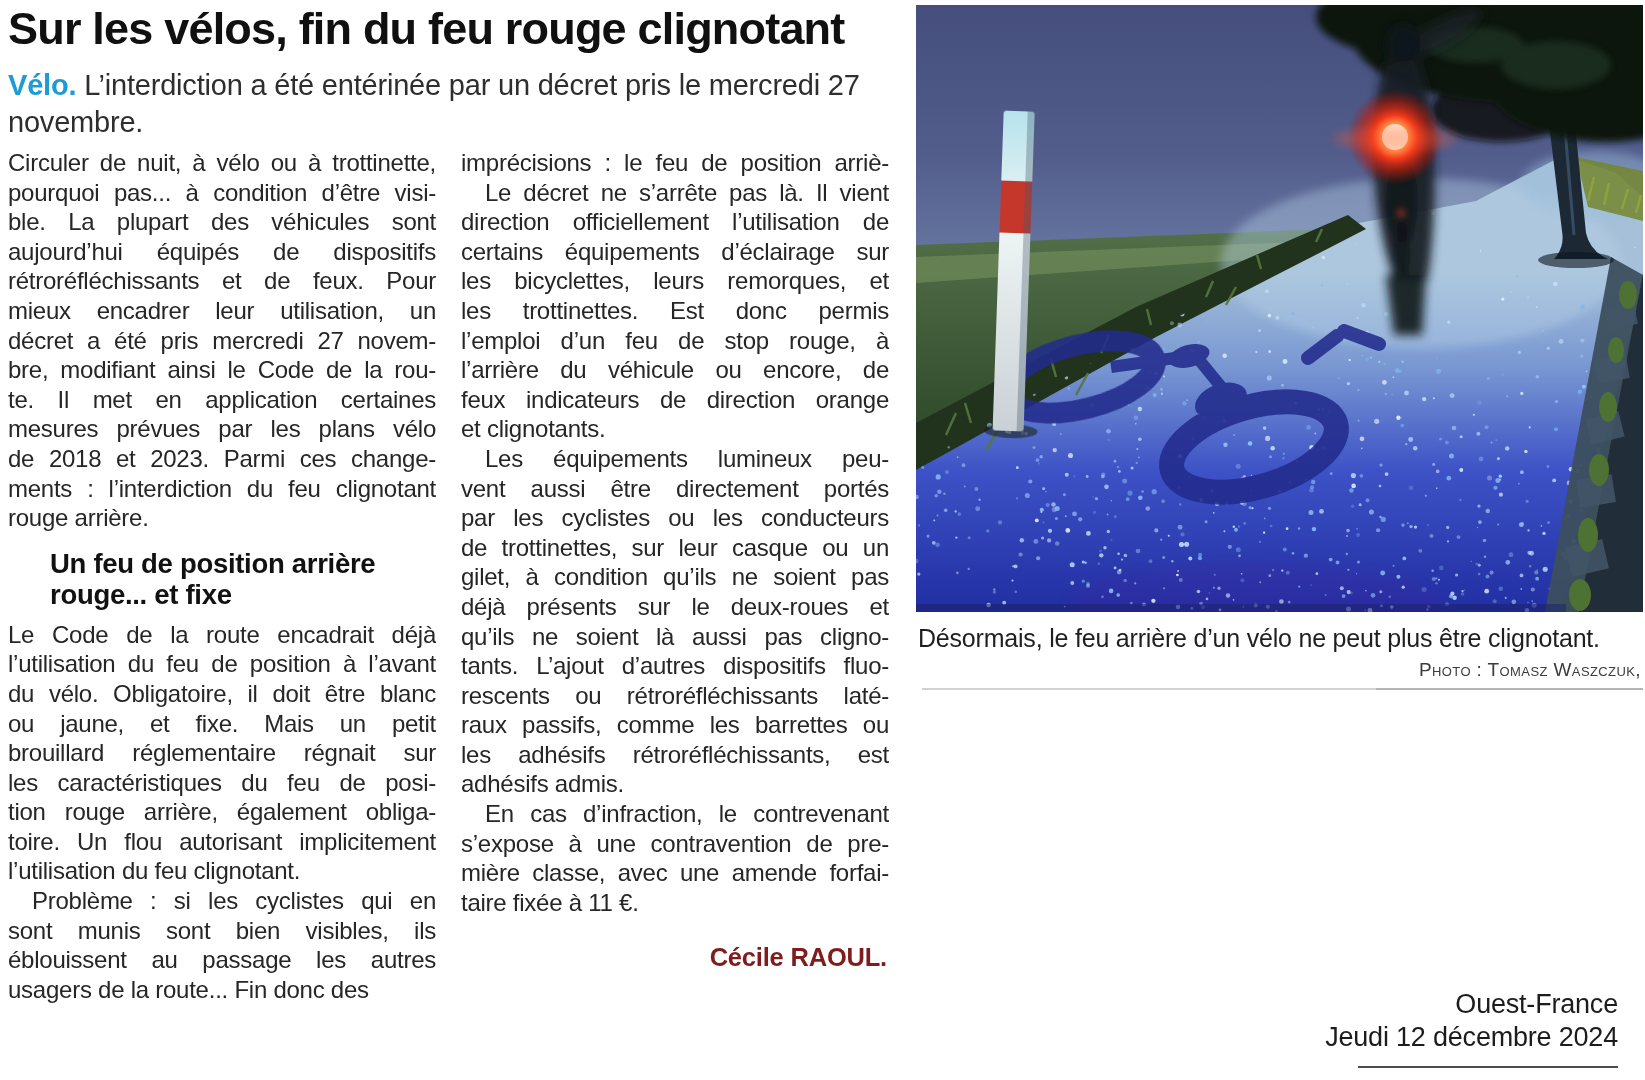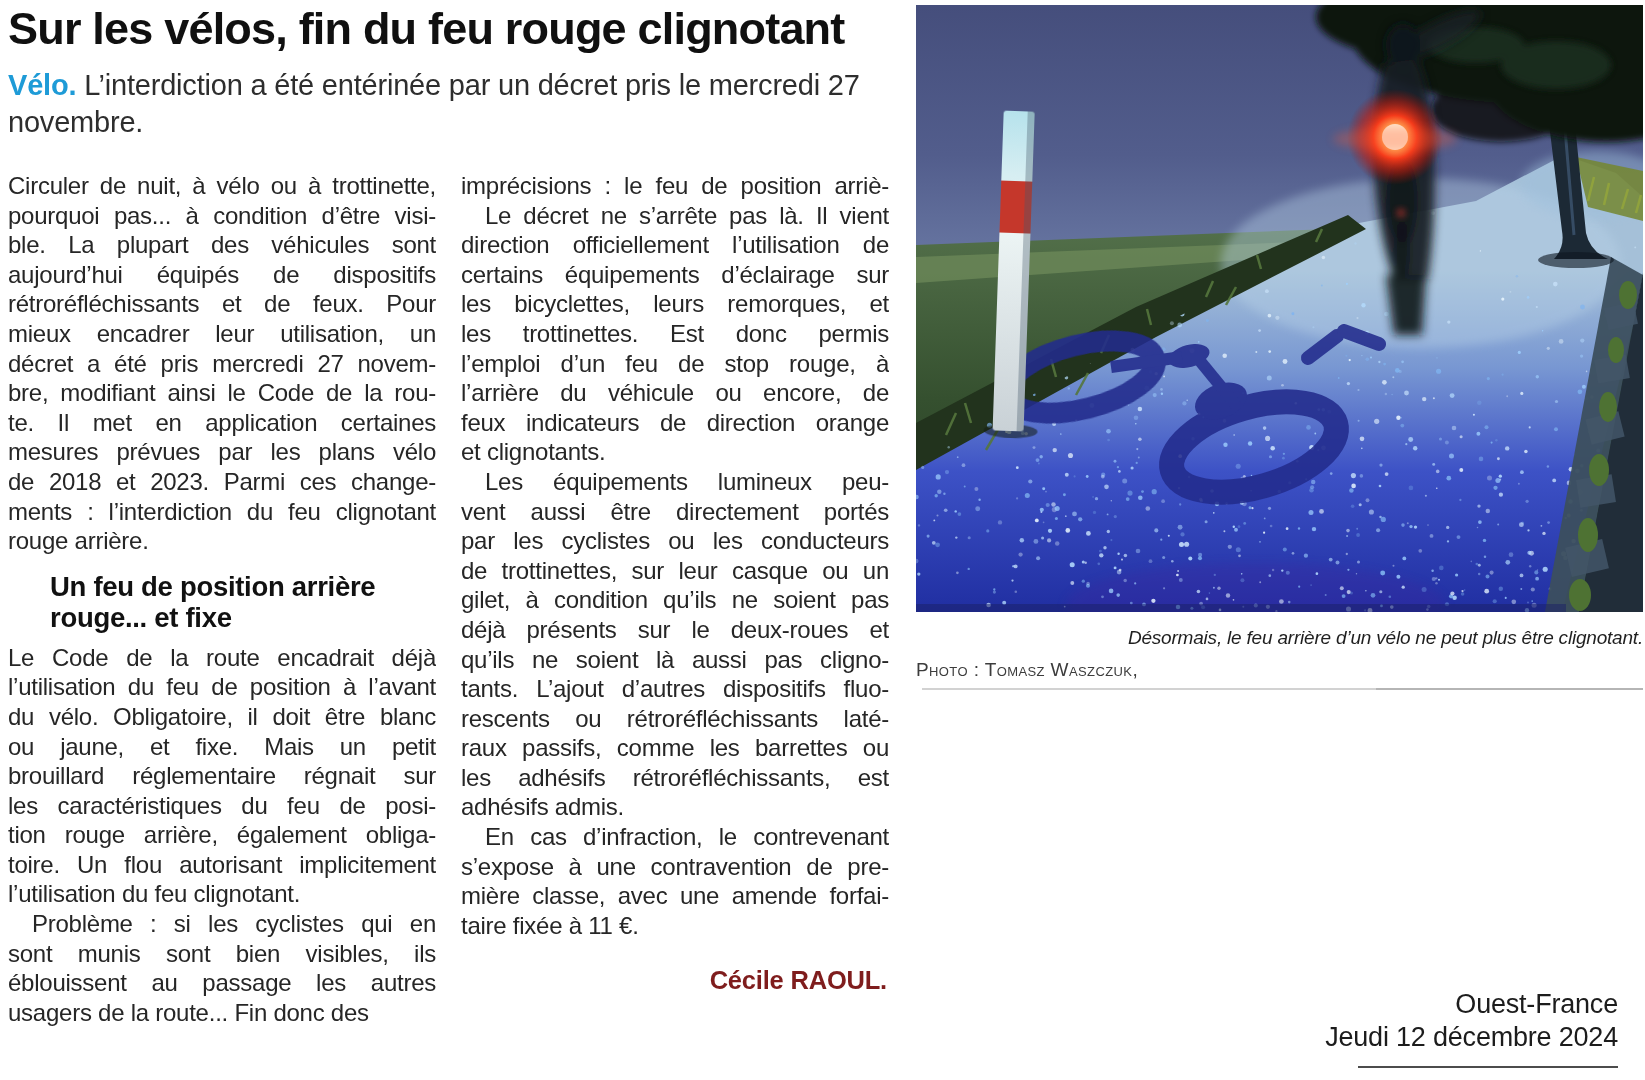--- a/index.html
+++ b/index.html
@@ -13,21 +13,21 @@
   h1.headline{
     margin:0;font-size:45px;line-height:50px;font-weight:700;
     letter-spacing:-0.8px;color:#101010;white-space:nowrap;
   }
   .lede{
     margin:13px 0 0 0;font-size:29px;line-height:37px;
     color:#2e2e2e;width:872px;letter-spacing:-0.2px;
   }
   .lede .kicker{font-weight:700;}
   .columns{
-    margin-top:30px;display:flex;gap:25px;width:880px;
+    margin-top:7px;display:flex;gap:25px;width:880px;
   }
   .col{width:428px;flex:0 0 428px;}
   .para{margin:0;}
   .line{
     font-size:24px;line-height:29.6px;height:29.6px;overflow:hidden;
     letter-spacing:-0.25px;color:#262626;
     text-align:justify;text-align-last:justify;
   }
   .line.last{text-align-last:left;}
   .para.indent .line.first{text-indent:24px;}
@@ -41,25 +41,25 @@
     margin:26px 2px 0 0;font-size:25.5px;font-weight:700;color:#7f1d1d;
     text-align:right;letter-spacing:-0.2px;
   }
   .photo-zone{position:absolute;left:916px;top:5px;width:727px;}
   .photo-frame{
     width:727px;height:607px;position:relative;overflow:hidden;
     background:#2c3fb4;
   }
   .photo-frame svg{display:block;}
   .caption{
-    margin:11px 0 0 2px;font-style:italic;font-size:19px;line-height:30px;
-    color:#1f1f1f;letter-spacing:-0.2px;text-align:right;
+    margin:11px 0 0 2px;font-size:25px;line-height:30px;
+    color:#1f1f1f;letter-spacing:-0.2px;
   }
   .credit{
-    margin:6px 2px 0 0;text-align:left;
+    margin:6px 2px 0 0;text-align:right;
     font-variant:small-caps;font-size:19px;color:#3c3c3c;letter-spacing:0.4px;
   }
   .credit-rule{
     margin:7px 0 0 6px;border:none;height:2px;width:721px;
     background:linear-gradient(to right,#d2d2d2 0 63%,#b5b5b5 63% 100%);
   }
   .source-block{
     position:absolute;right:27px;bottom:12px;text-align:right;
     font-size:27px;line-height:33px;color:#1c1c1c;letter-spacing:-0.2px;
   }

